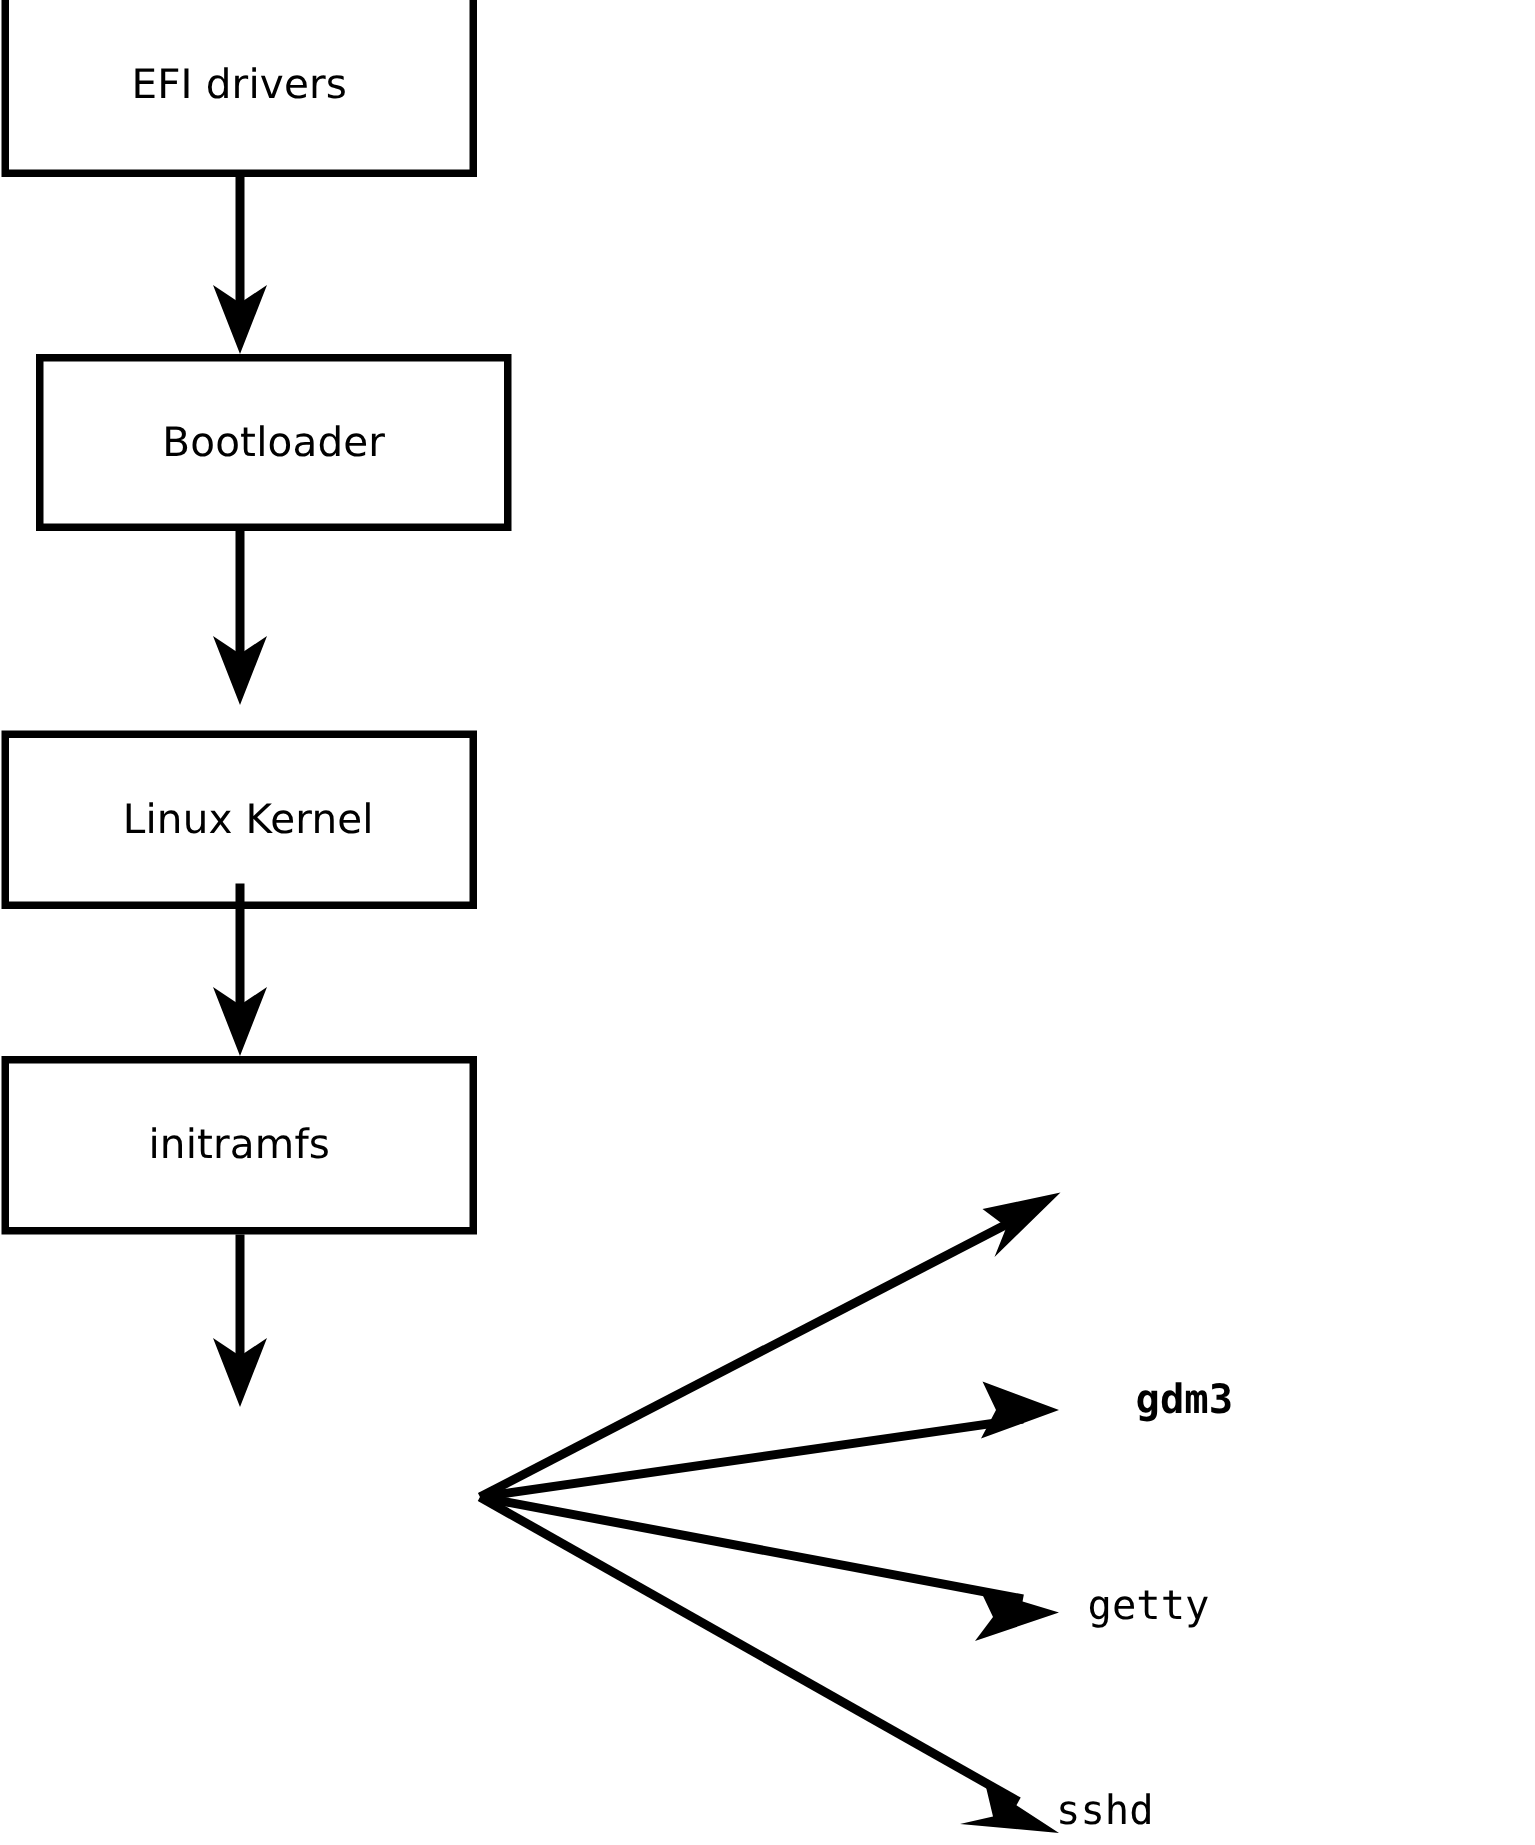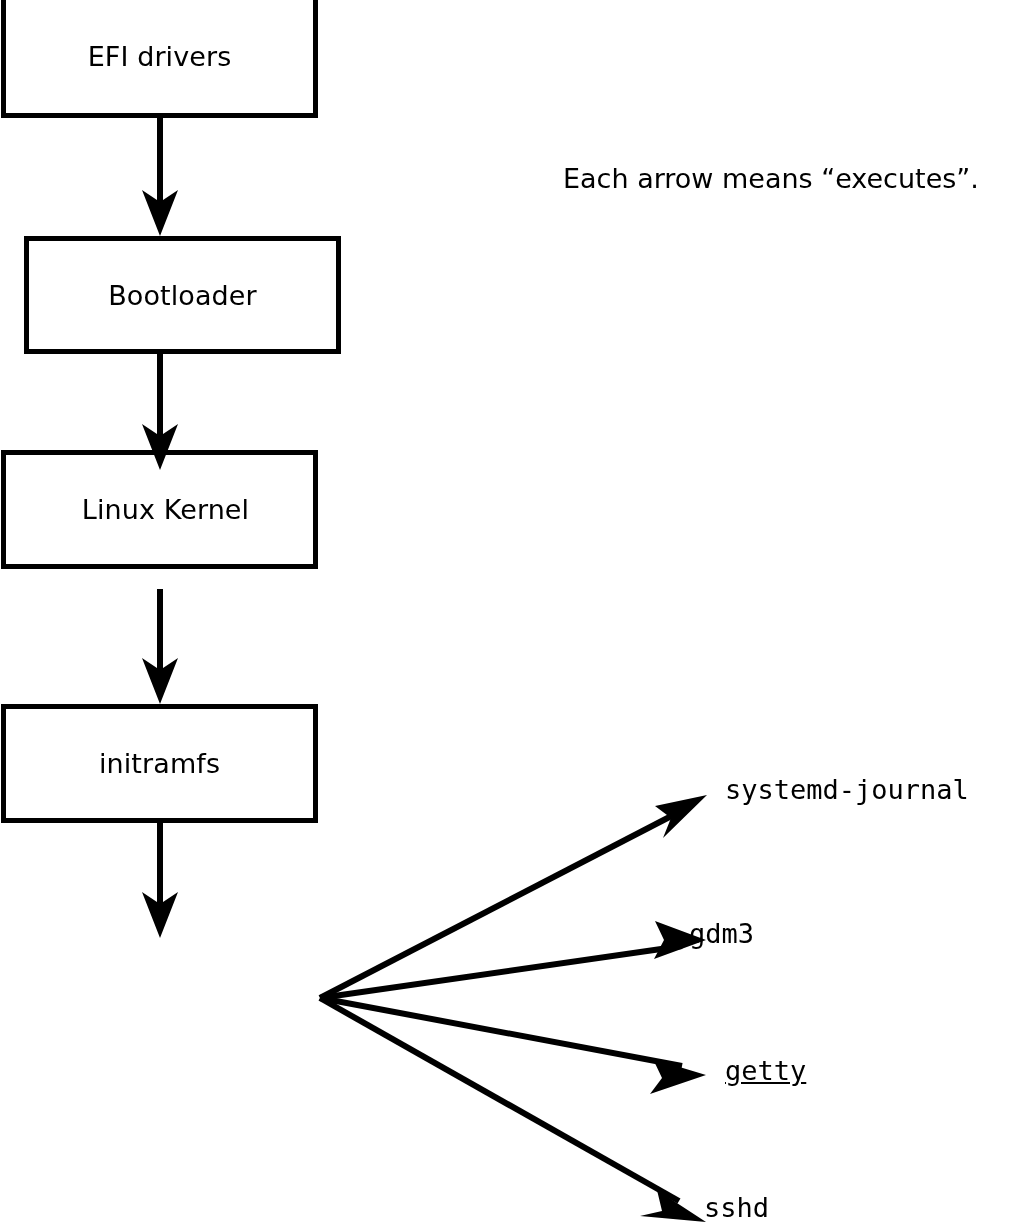--- a/index.html
+++ b/index.html
@@ -86,21 +86,21 @@
 <div id="diagram-root">
 
   <div class="chain-box" id="box-efi-drivers" style="left:1px; top:-6px; width:317px; height:124px;">
     <span class="chain-box-label">EFI drivers</span>
   </div>
 
   <div class="chain-box" id="box-bootloader" style="left:1px; top:236px; width:317px; height:118px;margin-left:23px;">
     <span class="chain-box-label">Bootloader</span>
   </div>
 
-  <div class="chain-box" id="box-linux-kernel" style="left:1px; top:450px; width:317px; height:119px;padding-left:12px;">
+  <div class="chain-box" id="box-linux-kernel" style="left:1px; top:487px; width:317px; height:119px;padding-left:12px;">
     <span class="chain-box-label">Linux Kernel</span>
   </div>
 
   <div class="chain-box" id="box-initramfs" style="left:1px; top:704px; width:317px; height:119px;">
     <span class="chain-box-label">initramfs</span>
   </div>
 
 
   <svg id="arrow-layer" width="1023" height="1230" viewBox="0 0 1023 1230">
 
@@ -138,23 +138,21 @@
       <line x1="320" y1="998" x2="682" y2="1066" stroke-width="6"></line>
       <polygon points="706,1075 653,1059 662,1078 650,1094"></polygon>
     </g>
 
     <g>
       <line x1="320" y1="998" x2="679" y2="1201" stroke-width="6"></line>
       <polygon points="706,1222 657,1190 662,1211 640,1216"></polygon>
     </g>
   </svg>
 
-  <div class="caption-text" style="left:563px; top:165px;">Each arrow means “executes”.</div>
 
-  <div class="service-label" style="left:725px; top:776px;">systemd-journal</div>
 
-  <div class="service-label" style="left:689px; top:920px;">gdm3</div>
+  <div class="service-label" style="left:757px; top:920px;font-weight:bold;">gdm3</div>
 
-  <div class="service-label" style="left:725px; top:1057px;text-decoration:underline;">getty</div>
+  <div class="service-label" style="left:725px; top:1057px;">getty</div>
 
   <div class="service-label" style="left:704px; top:1194px;">sshd</div>
 
 </div>
 
 </body></html>

